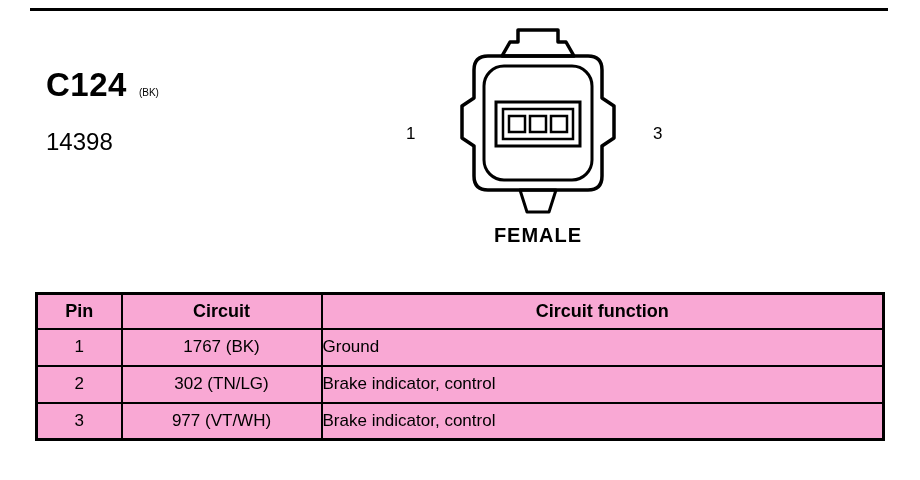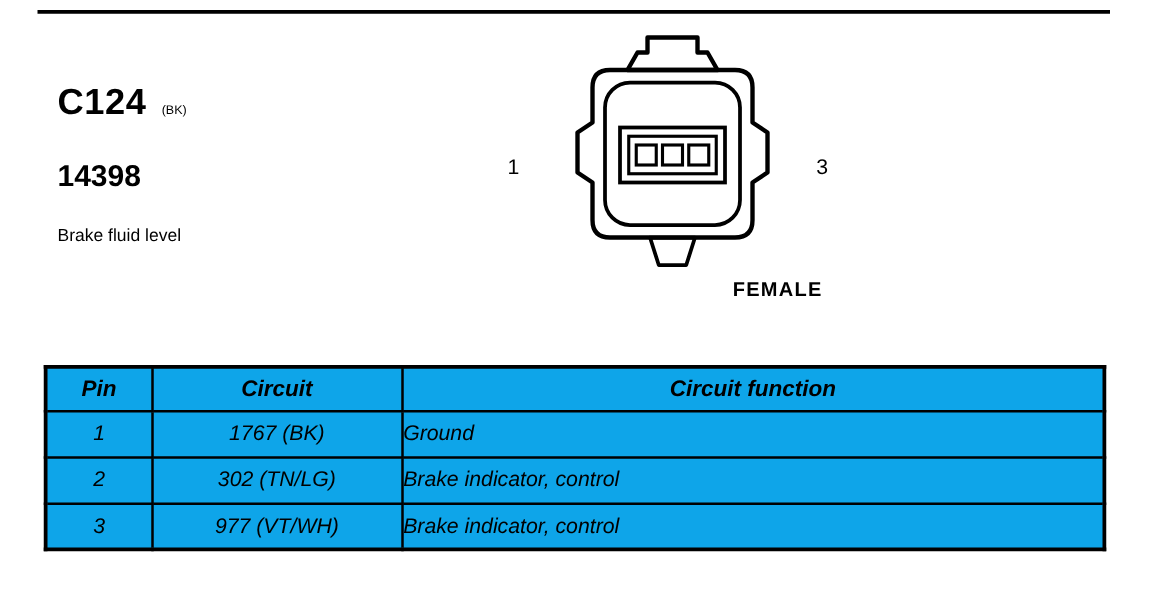--- a/index.html
+++ b/index.html
@@ -10,80 +10,78 @@
     background: #ffffff;
     color: #000000;
     font-family: "Liberation Sans", sans-serif;
     overflow: hidden;
   }
   .top-rule {
     position: absolute; left: 30px; top: 8px;
     width: 858px; height: 3px; background: #000;
   }
   .id-block { position: absolute; left: 46px; top: 66px; white-space: nowrap; }
-  .conn-id { font-size: 29px; font-weight: bold; letter-spacing: 0.5px; }
+  .conn-id { font-size: 33px; font-weight: bold; letter-spacing: 0.5px; }
   .conn-color { font-size: 10px; font-weight: normal; margin-left: 12px; }
   .part-number {
     position: absolute; left: 46px; top: 128px;
-    font-size: 24px; font-weight: bold;
+    font-size: 24px; font-weight: normal;
   }
   .desc {
     position: absolute; left: 46px; top: 177px;
     font-size: 14px; line-height: 22px; font-weight: normal;
   }
   .connector-wrap {
     position: absolute; left: 418px; top: 26px;
     width: 240px; height: 200px;
   }
   .connector-wrap svg { display: block; width: 240px; height: 200px; }
   .pin-label-left {
     position: absolute; left: 406px; top: 124px;
     font-size: 17px;
   }
   .pin-label-right {
     position: absolute; left: 653px; top: 124px;
     font-size: 17px;
   }
   .female-label {
     position: absolute; left: 418px; top: 224px; width: 240px;
-    text-align: right; font-size: 16px; font-weight: bold; letter-spacing: 1px;
+    text-align: center; font-size: 20px; font-weight: bold; letter-spacing: 1px;
   }
   table.pin-table {
     position: absolute; left: 35px; top: 292px;
     width: 850px;
     border-collapse: collapse;
     border: 3px solid #000;
   }
   .pin-table th, .pin-table td {
     border: 2px solid #000;
     height: 37px;
     padding: 0 4px;
-    background: #0ea5e9;
-    font-style: italic;
+    background: #f9a8d4;
   }
   .pin-table th { font-size: 18px; font-weight: bold; text-align: center; height: 35px; }
   .pin-table td { font-size: 17px; }
   .col-pin { width: 85px; }
   .col-circuit { width: 200px; }
   td.c { text-align: center; }
   td.fn { text-align: left; padding-left: 0; }
 </style>
 </head>
 <body>
 
 <div class="top-rule"></div>
 
 <div class="id-block">
   <span class="conn-id">C124</span><span class="conn-color">(BK)</span>
 </div>
 
 <div class="part-number">14398</div>
 
 <div class="desc">
-  <div>Brake fluid level</div>
 </div>
 
 <div class="connector-wrap">
   <svg viewBox="0 0 240 200" xmlns="http://www.w3.org/2000/svg">
 
     <path d="M 100 4 L 140 4 L 140 16 L 148 16 L 156 30 L 84 30 L 92 16 L 100 16 Z" fill="none" stroke="#000" stroke-width="3.5" stroke-linejoin="round"></path>
 
     <path d="M 70 30 L 170 30 Q 184 30 184 44 L 184 72 L 196 80 L 196 112 L 184 120 L 184 150 Q 184 164 170 164 L 70 164 Q 56 164 56 150 L 56 120 L 44 112 L 44 80 L 56 72 L 56 44 Q 56 30 70 30 Z" fill="none" stroke="#000" stroke-width="3.5" stroke-linejoin="round"></path>
 
     <rect x="66" y="40" width="108" height="114" rx="20" ry="20" fill="none" stroke="#000" stroke-width="3"></rect>

